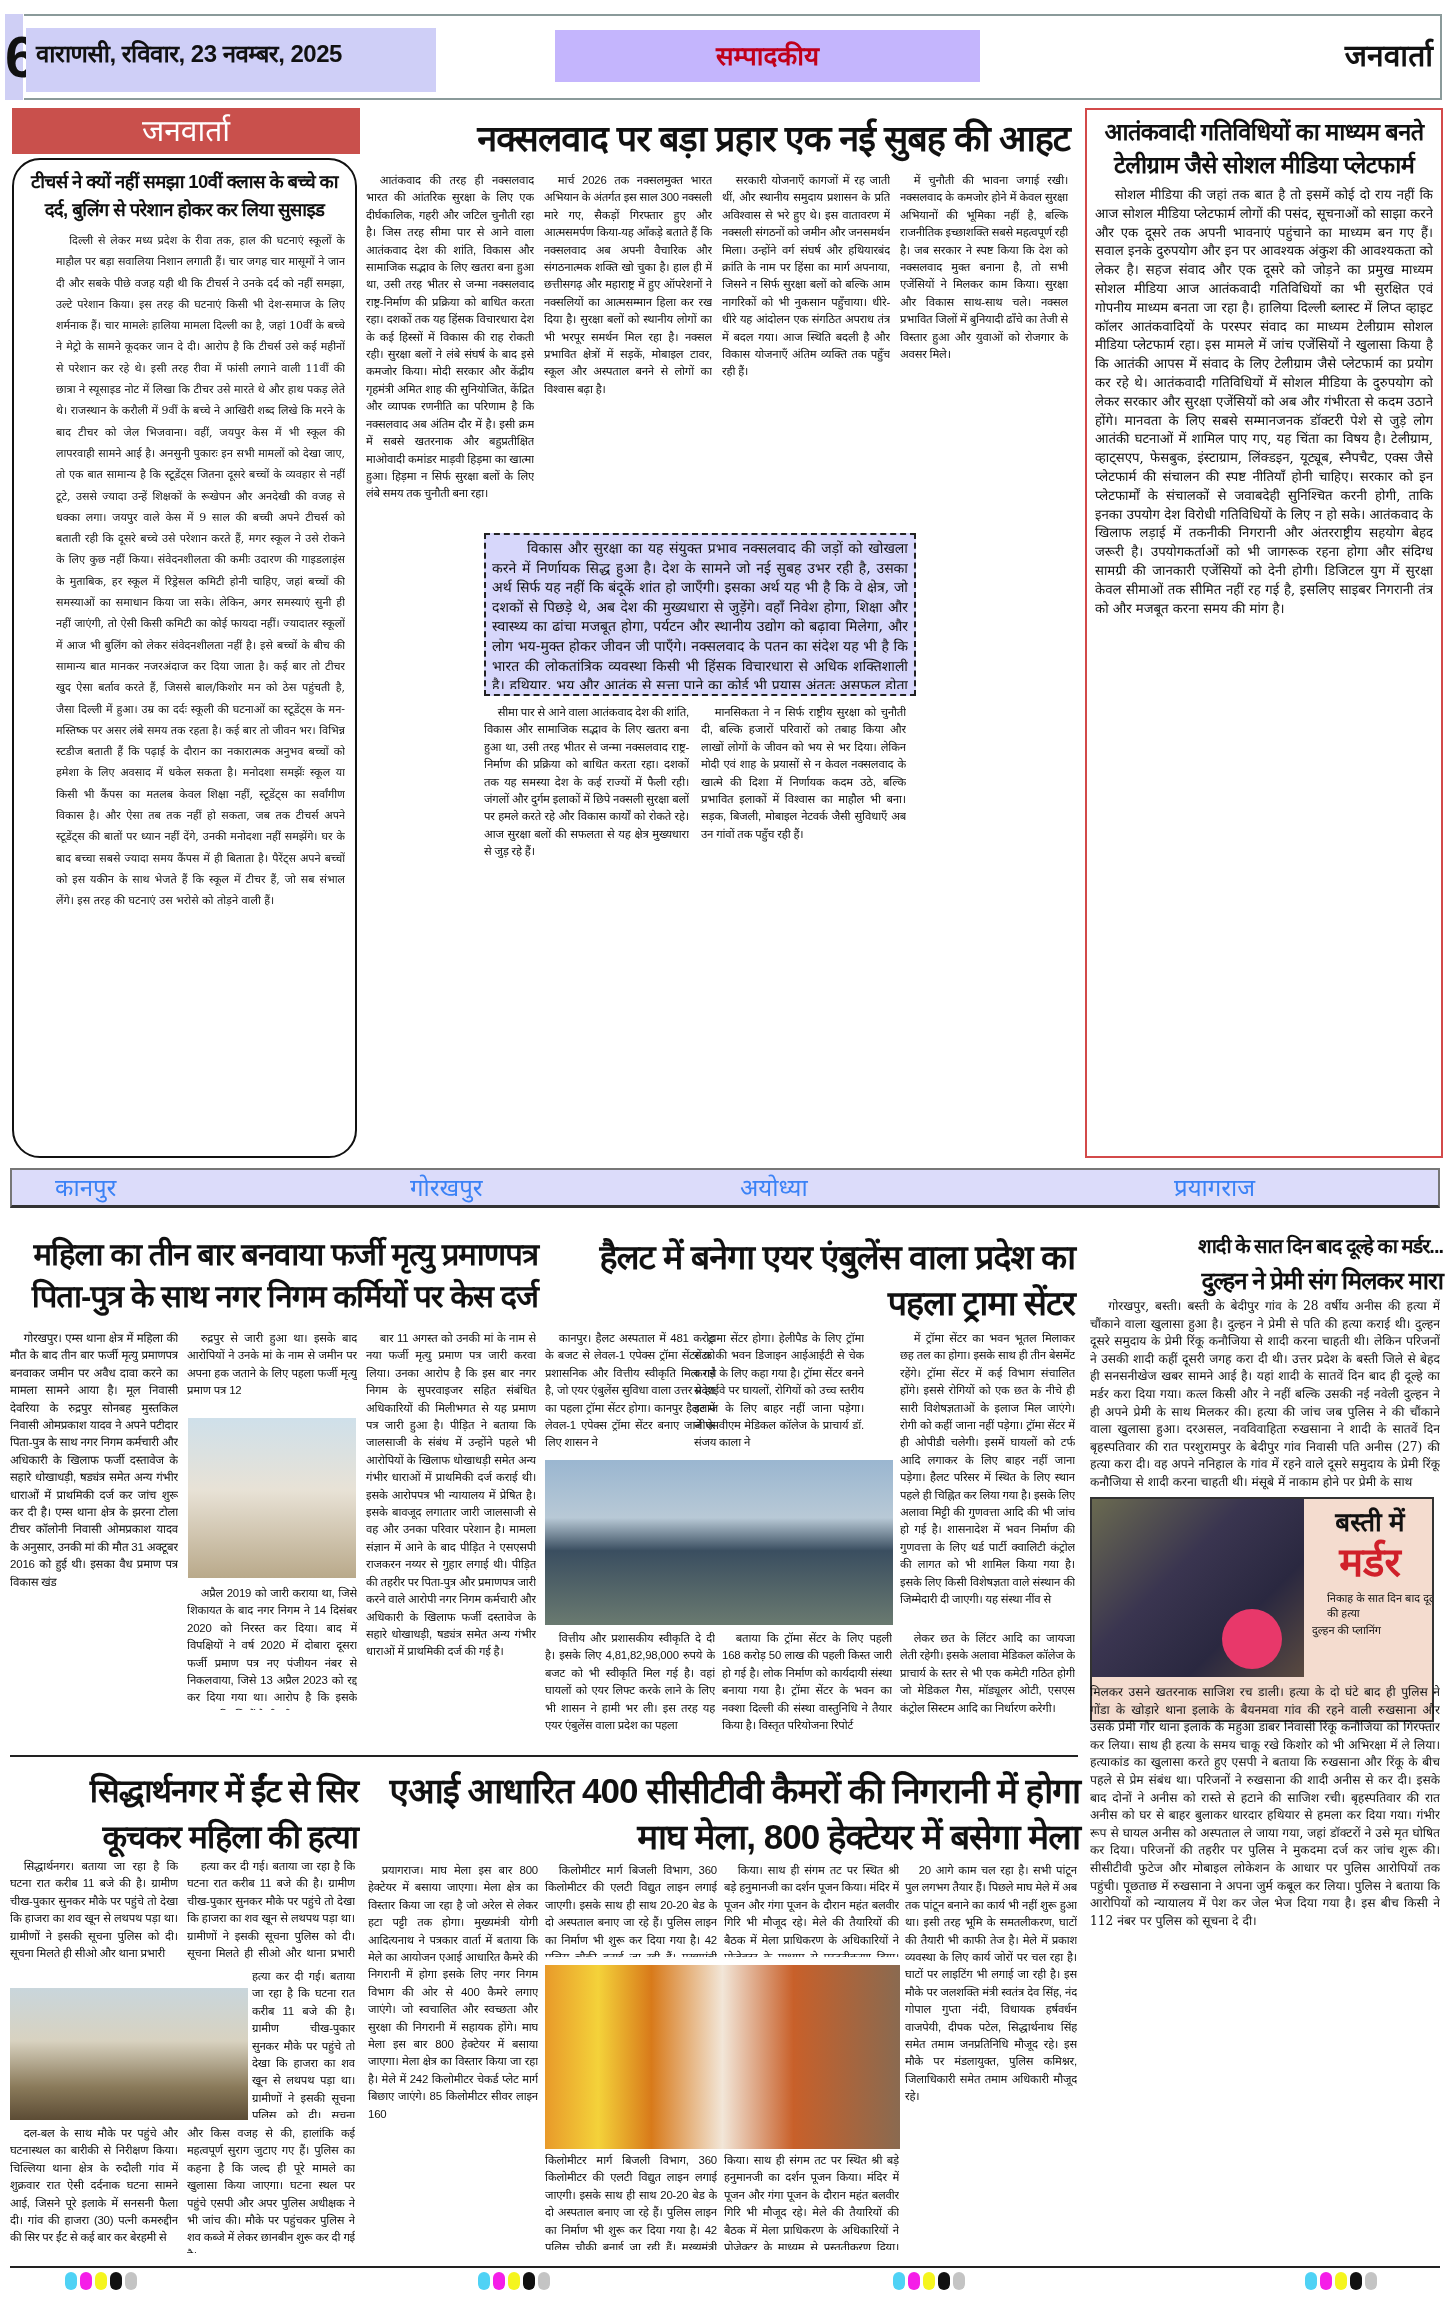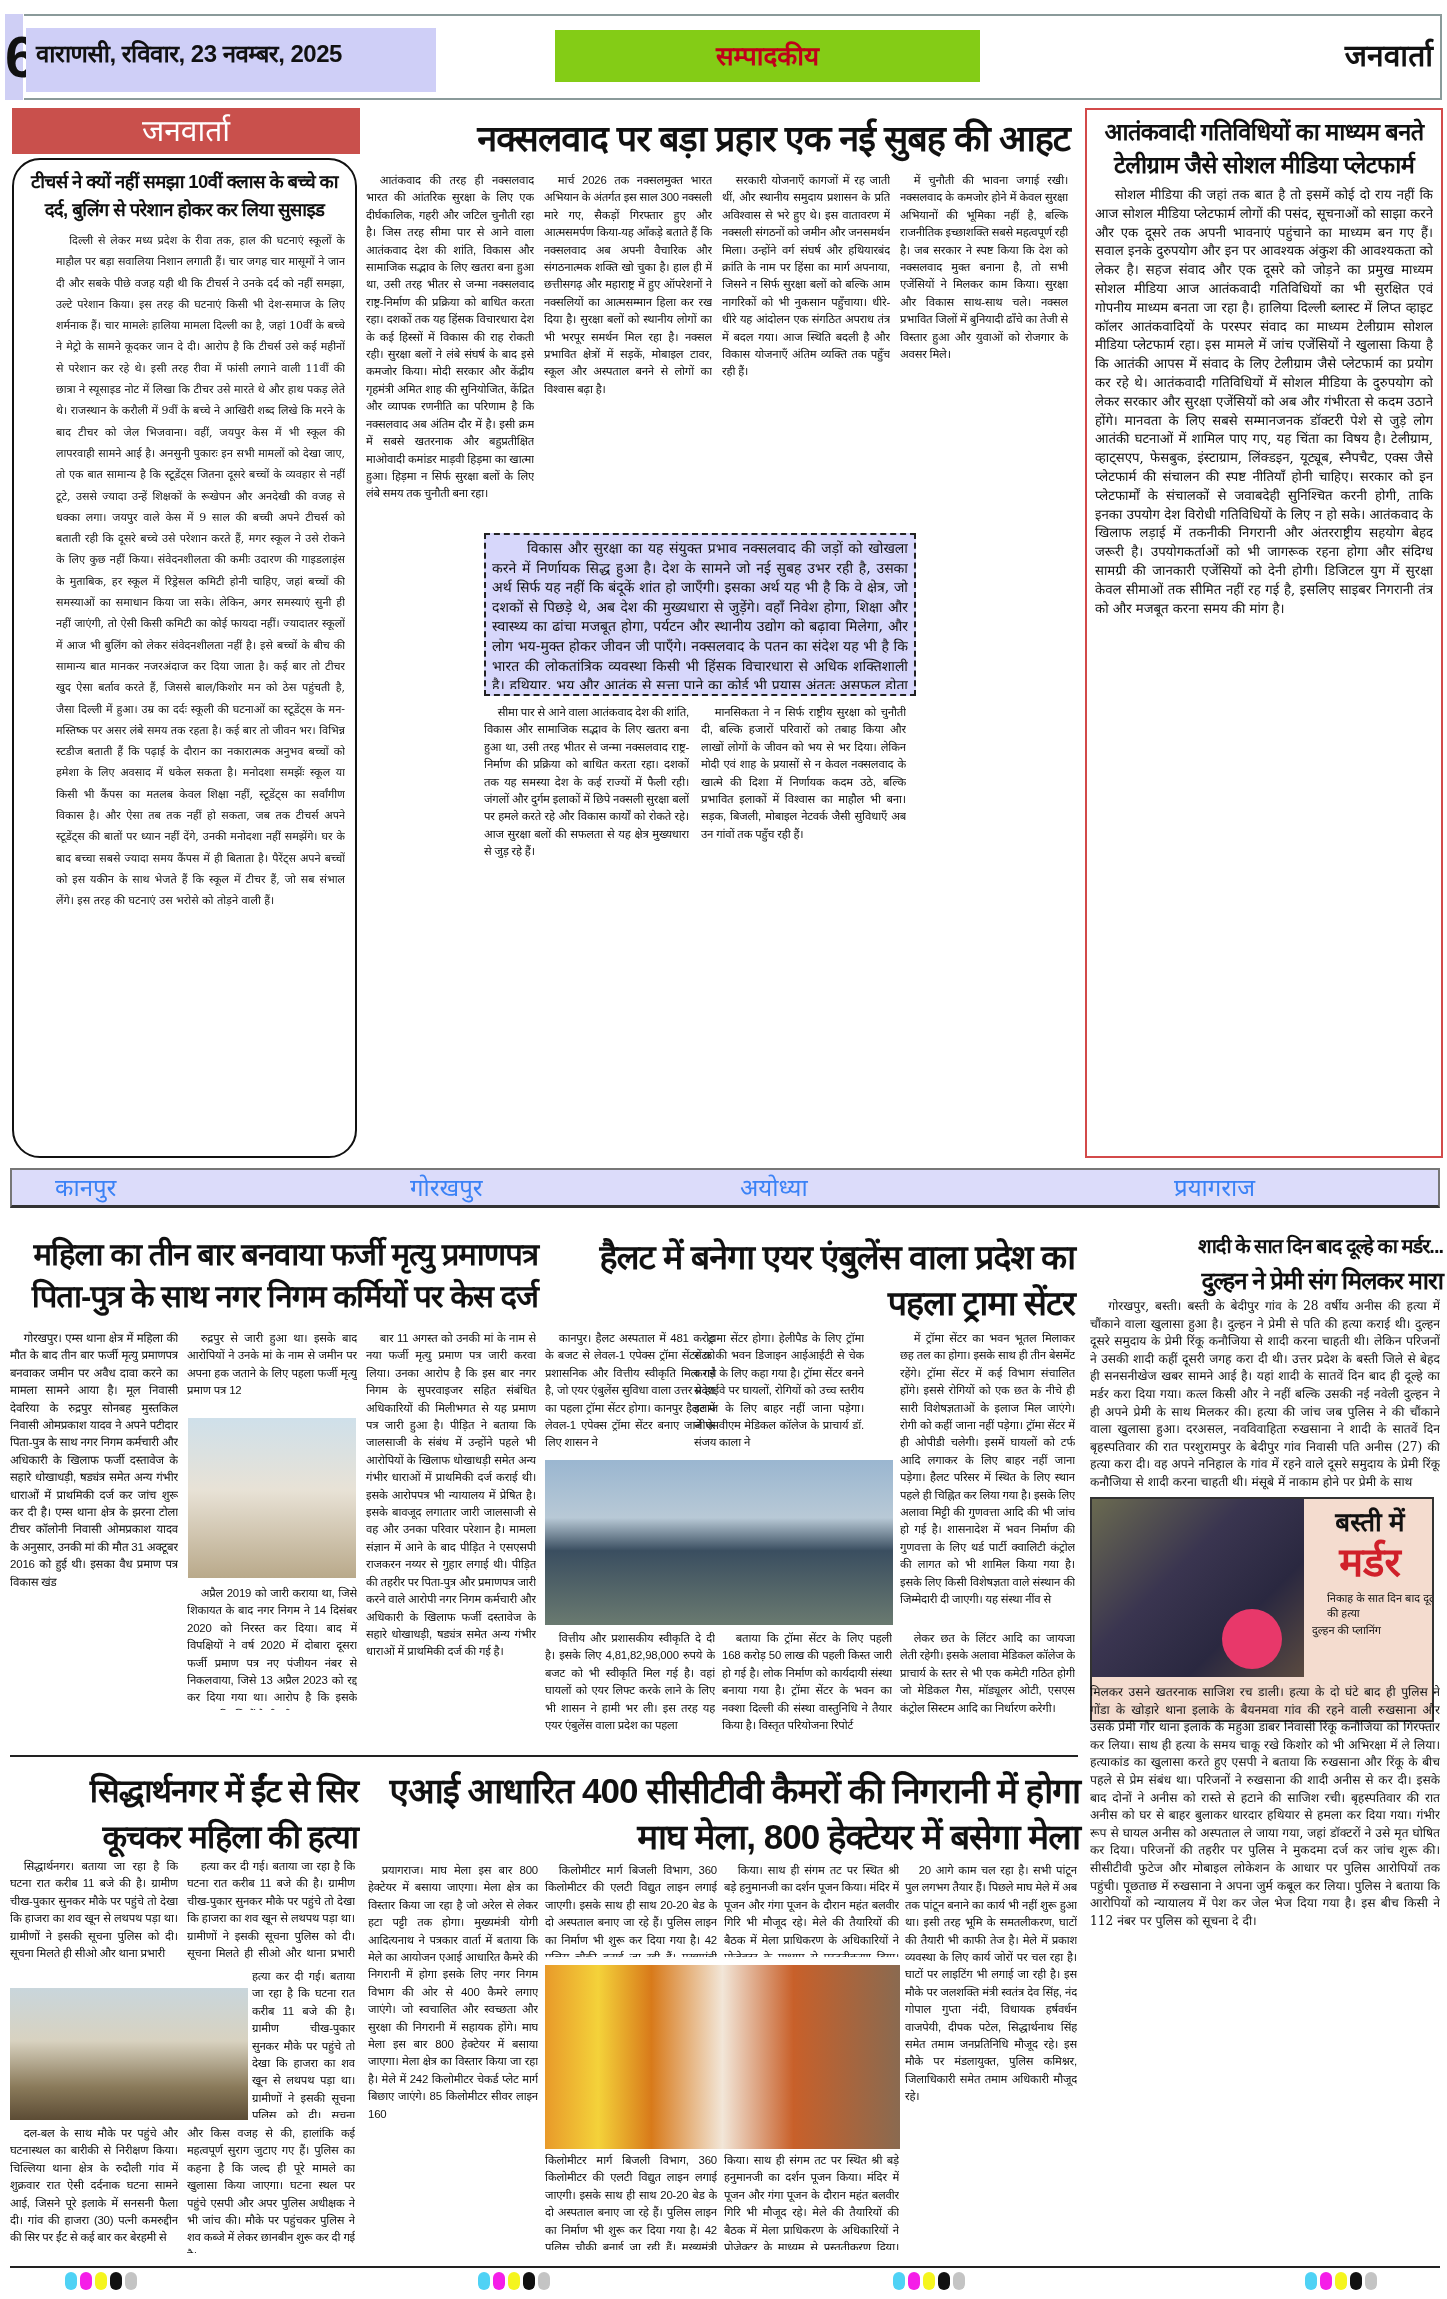--- a/index.html
+++ b/index.html
@@ -2,21 +2,21 @@
 <html><head>
 <meta charset="utf-8">
 <style>
 *{box-sizing:border-box;margin:0;padding:0;}
 body{width:1447px;height:2299px;background:#fff;font-family:"DejaVu Serif",serif;color:#111;position:relative;overflow:hidden;}
 .abs{position:absolute;}
 
 #pagenum{left:5px;top:14px;width:18px;height:86px;background:#cfcff5;font-family:"Liberation Sans",sans-serif;font-size:58px;font-weight:bold;line-height:86px;color:#111;text-align:center;}
 #mast{left:24px;top:14px;width:1418px;height:86px;border-top:2px solid #8a9a9a;border-bottom:2px solid #8a9a9a;border-right:2px solid #8a9a9a;}
 #datebox{left:26px;top:28px;width:410px;height:64px;background:#cfcff7;font-family:"Liberation Sans",sans-serif;font-weight:bold;font-size:24px;line-height:52px;padding-left:10px;letter-spacing:-0.5px;}
-#secbox{left:555px;top:30px;width:425px;height:52px;background:#84cc16;font-family:"Liberation Sans",sans-serif;font-weight:bold;font-size:26px;color:#c0001a;line-height:52px;text-align:center;}
+#secbox{left:555px;top:30px;width:425px;height:52px;background:#c4b5fd;font-family:"Liberation Sans",sans-serif;font-weight:bold;font-size:26px;color:#c0001a;line-height:52px;text-align:center;}
 #brand{right:14px;top:30px;font-family:"Liberation Sans",sans-serif;font-weight:bold;font-size:30px;line-height:52px;}
 
 #jvhead{left:12px;top:108px;width:348px;height:46px;background:#c9504c;color:#fff;font-family:"Liberation Sans",sans-serif;font-size:30px;line-height:46px;text-align:center;}
 #jvbox{left:12px;top:158px;width:345px;height:1000px;border:2px solid #111;border-radius:28px 28px 28px 28px;padding:8px 10px;}
 .hd{font-family:"Liberation Sans",sans-serif;font-weight:bold;text-align:center;letter-spacing:-0.6px;}
 #jvtitle{font-size:18.5px;line-height:28px;}
 .body{font-size:11px;line-height:21.3px;text-align:justify;text-indent:1.2em;margin-left:32px;}
 .cond{font-family:"Liberation Sans",sans-serif;font-size:11.4px;line-height:17.4px;text-align:justify;text-indent:1.2em;letter-spacing:-0.2px;}
 
 #edtitle{left:370px;top:114px;width:700px;font-size:36px;line-height:50px;}

